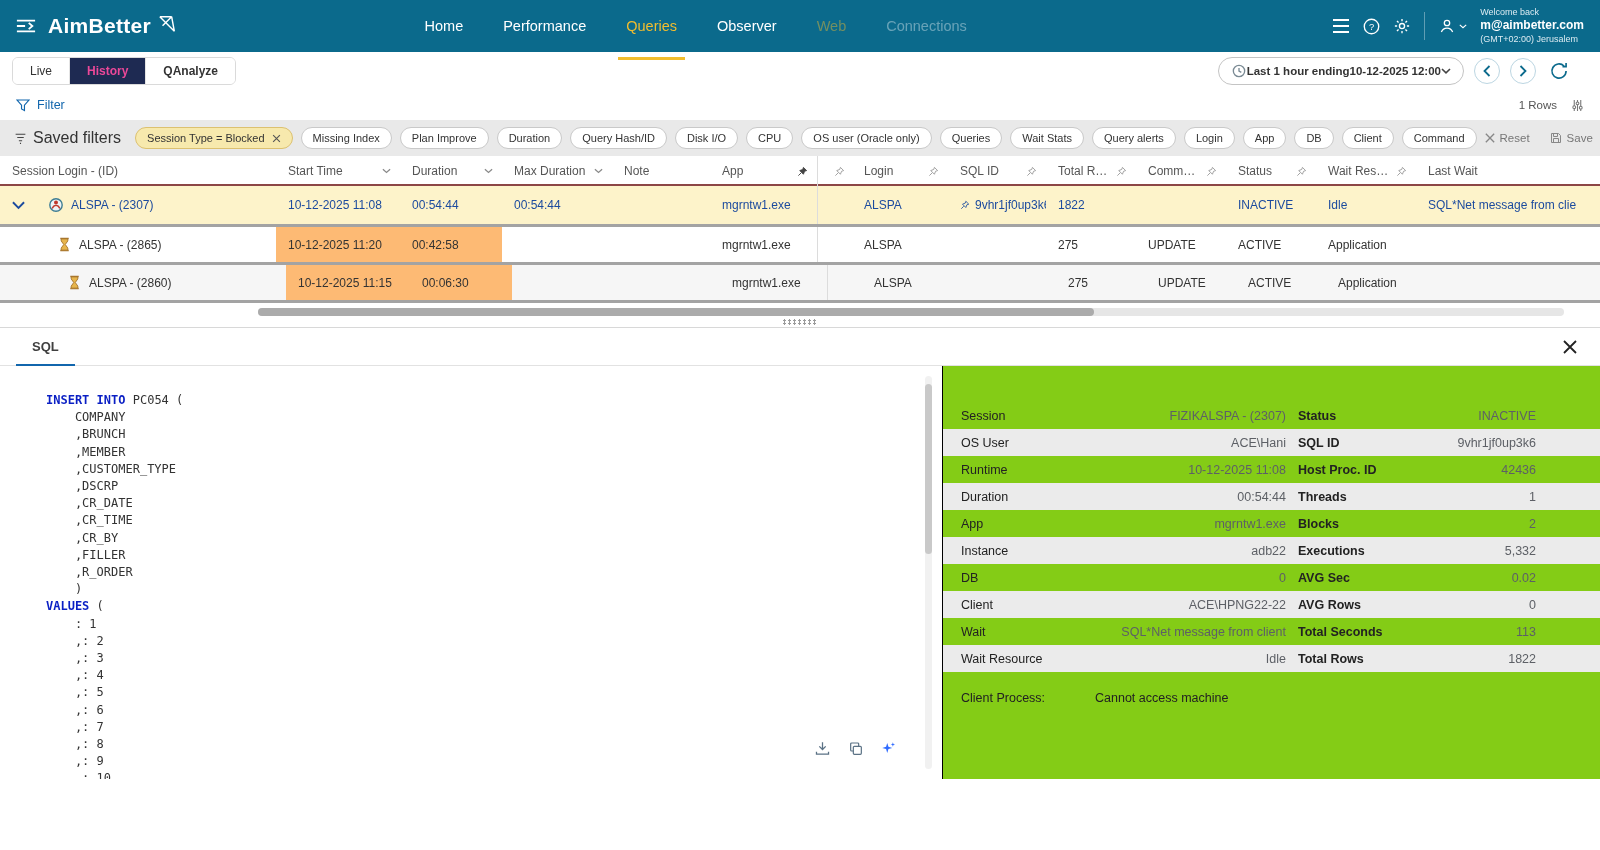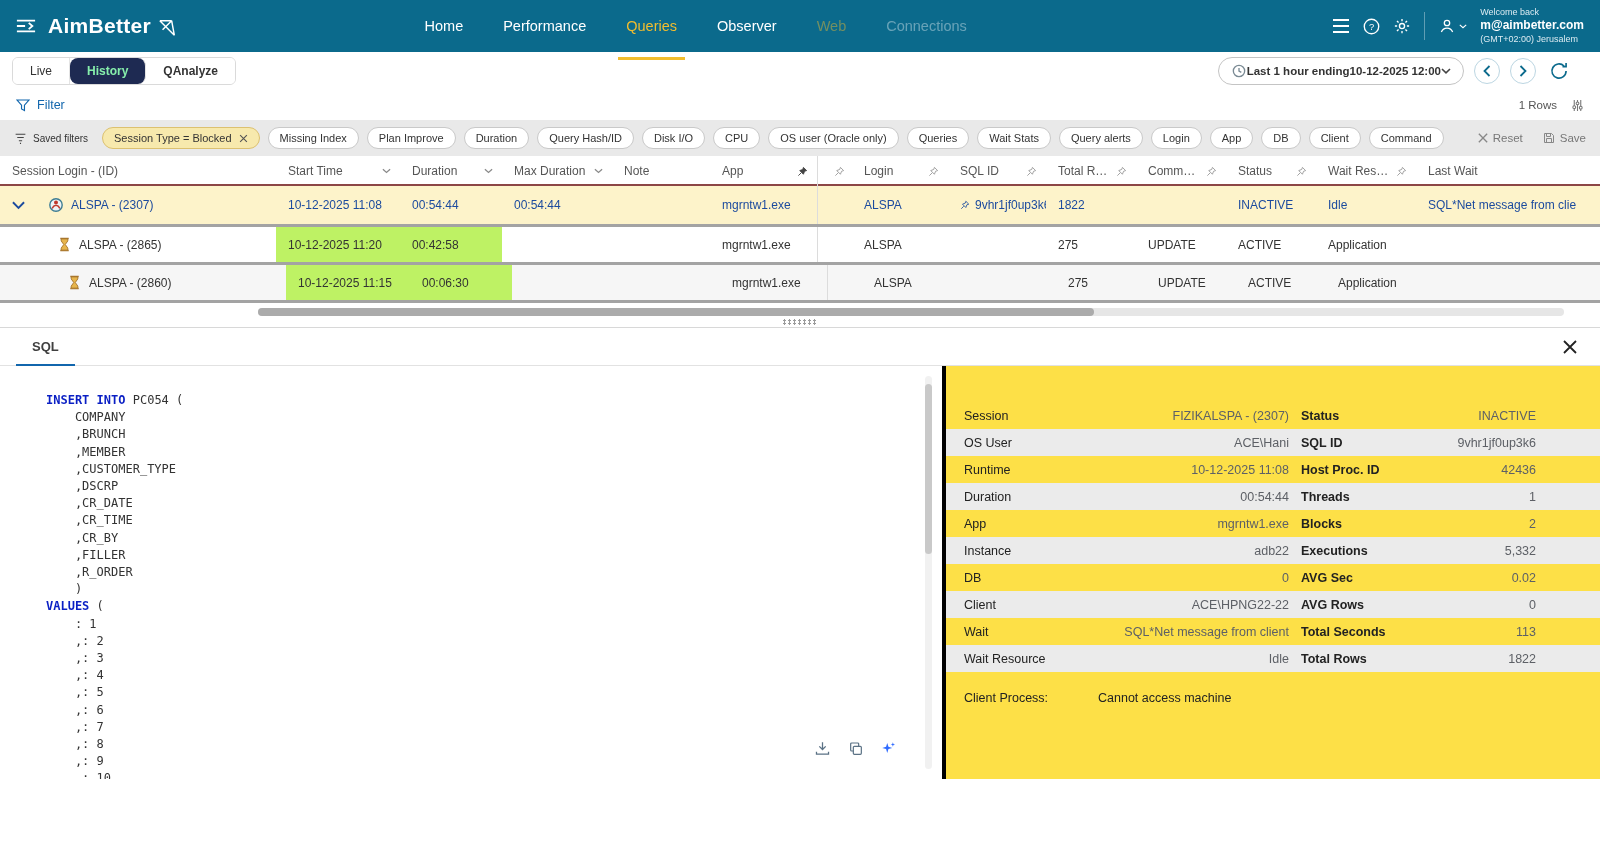--- a/index.html
+++ b/index.html
@@ -5,21 +5,21 @@
   *{box-sizing:border-box;margin:0;padding:0}
   html,body{width:1600px;height:850px;overflow:hidden;background:#fff;
     font-family:"Liberation Sans",sans-serif;}
   .app{position:relative;width:1600px;height:850px;background:#fff}
   .icn{display:inline-flex;align-items:center;justify-content:center}
 
   
   .topbar{height:52px;background:#0b6a8c;display:flex;align-items:center;color:#fff;
     padding:0 16px}
   .tb-left{display:flex;align-items:center;gap:12px}
-  .brand{display:flex;align-items:flex-end;gap:6px;cursor:pointer}
+  .brand{display:flex;align-items:flex-start;gap:6px;cursor:pointer}
   .brand-text{font-size:21px;font-weight:bold;letter-spacing:.3px}
   .mainnav{flex:1;display:flex;justify-content:center;gap:40px;height:52px;align-items:center;
     transform:translateX(-60px)}
   .nav-item{font-size:14.5px;cursor:pointer;height:68px;display:flex;align-items:center;
     position:relative;color:#fff}
   .nav-item.active{color:#f2bd2e}
   .nav-item.active::after{content:"";position:absolute;left:-8px;right:-8px;bottom:0;height:3px;
     background:#f2bd2e}
   .nav-item.dim{color:rgba(255,255,255,.38)}
   .nav-item.dim-yellow{color:rgba(242,189,46,.45)}
@@ -28,58 +28,58 @@
   .userwrap{display:flex;align-items:center;gap:3px;cursor:pointer}
   .welcome{font-size:9px;line-height:1.3;color:#dcebf2}
   .welcome .w2{font-size:12px;font-weight:bold;color:#fff}
 
   
   .tabrow{height:38px;display:flex;align-items:center;justify-content:space-between;padding:0 10px}
   .seg{display:flex;border:1px solid #dadada;border-radius:6px;overflow:hidden;margin-left:2px}
   .segbtn{border:none;background:#fff;padding:6px 17px;font-size:12px;color:#333;cursor:pointer;
     border-right:1px solid #e4e4e4;font-family:inherit}
   .segbtn:last-child{border-right:none;font-weight:bold}
-  .segbtn.active{background:#1e2a52;color:#86efac;border-radius:8px;font-weight:bold}
+  .segbtn.active{background:#1e2a52;color:#ec4899;border-radius:0;font-weight:bold}
   .timebar{display:flex;align-items:center;gap:10px;margin-right:18px}
   .timepill{display:flex;align-items:center;border:1px solid #c4c4c4;border-radius:15px;
     height:28px;padding:0 12px;font-size:11.5px;font-weight:bold;color:#333;cursor:pointer;background:#fff}
   .navbtn{width:26px;height:26px;border-radius:50%;border:1px solid #bcd6e2;background:#fff;
     display:flex;align-items:center;justify-content:center;cursor:pointer}
   .refreshbtn{width:26px;height:26px;border:none;background:transparent;cursor:pointer;
     display:flex;align-items:center;justify-content:center}
 
   
   .filterrow{height:30px;display:flex;align-items:center;justify-content:space-between;padding:0 16px}
   .filter-left{display:flex;gap:7px;align-items:center;color:#1166ad;font-size:12.5px;cursor:pointer}
   .filter-right{display:flex;gap:14px;align-items:center;color:#555;font-size:11.5px}
 
   
   .chipsrow{height:36px;background:#e9e9e9;display:flex;align-items:center;padding:0 14px;gap:8px}
-  .savedf{display:flex;gap:6px;align-items:center;font-size:10px;color:#333;margin-right:6px;
+  .savedf{display:flex;gap:6px;align-items:center;font-size:16px;color:#333;margin-right:6px;
     cursor:pointer;white-space:nowrap}
   .chips{display:flex;gap:8px}
   .chip{background:#fff;border:1px solid #c9c9c9;border-radius:13px;padding:4px 11px;font-size:11px;
     color:#333;cursor:pointer;white-space:nowrap}
   .chip-active{background:#f7e9ad;border:1px solid #dcc170;border-radius:13px;padding:4px 11px;
     font-size:11px;color:#333;display:flex;gap:7px;align-items:center;cursor:pointer;white-space:nowrap}
   .chips-right{margin-left:auto;display:flex;gap:20px;align-items:center;color:#777;font-size:11.5px}
   .chips-right>span{display:flex;gap:5px;align-items:center;cursor:pointer}
 
   
   .thead{display:grid;height:30px;border-bottom:2px solid #8c4646;font-size:12px;color:#555;background:#fff}
   .th{display:flex;align-items:center;justify-content:space-between;padding:0 9px 0 12px;height:30px;
     cursor:pointer;overflow:hidden;white-space:nowrap;gap:4px}
   .th .thlab{overflow:hidden;text-overflow:ellipsis}
   .sep{border-right:1px solid #dcdcdc}
   .trow{display:grid;height:38px;border-bottom:3px solid #a3a3a3;font-size:12px;color:#333;
     cursor:pointer;background:#fff}
   .trow.alt{background:#f6f6f6}
   .trow.selected{background:#fdf3ca;color:#1b4a9e;height:41px}
   .td{display:flex;align-items:center;padding:0 6px 0 12px;overflow:hidden;white-space:nowrap}
-  .td.hi{background:#bef264}
+  .td.hi{background:#fdba74}
   .td-expand{justify-content:center;padding:0}
   .td-session{gap:7px}
   .rowicon.indent{margin-left:9px}
   .c-sql_id{gap:5px}
 
   
   .scrollstrip{height:24px;position:relative;background:#fff}
   .hs-track{position:absolute;left:258px;right:36px;top:5px;height:8px;background:#e6e6e6;border-radius:4px}
   .hs-thumb{position:absolute;left:0;top:0;height:8px;width:64%;background:#ababab;border-radius:4px}
   .resize-dots{position:absolute;left:50%;top:16px;transform:translateX(-50%);width:36px;height:6px;
@@ -94,21 +94,21 @@
   .closex{margin-left:auto;margin-right:22px;cursor:pointer;display:flex}
   .sqlbody{display:flex;height:413px}
   .codepane{width:942px;position:relative;padding:26px 0 0 46px;overflow:hidden;background:#fff}
   .code-line{font-family:"DejaVu Sans Mono",monospace;font-size:12px;line-height:17.2px;
     white-space:pre;color:#333}
   .code-line .kw{color:#0a1fc4;font-weight:bold}
   .vscroll{position:absolute;right:10px;top:10px;bottom:10px;width:7px;background:#f1f1f1;border-radius:4px;cursor:pointer}
   .vthumb{position:absolute;top:8px;left:0;width:7px;height:170px;background:#c9c9c9;border-radius:4px}
   .codeactions{position:absolute;right:46px;bottom:22px;display:flex;gap:17px;align-items:center}
   .codeactions .icn{cursor:pointer}
-  .detailspane{flex:1;background:#fde047;border-left:4px solid #000000;padding-top:36px}
+  .detailspane{flex:1;background:#84cc16;border-left:1px solid #000000;padding-top:36px}
   .drow{display:grid;grid-template-columns:110px 215px 12px 120px 1fr;height:27px;align-items:center;
     padding:0 64px 0 18px;font-size:12.5px}
   .drow:nth-child(even){background:#ebebeb}
   .dlab{color:#222}
   .dlab.r{font-weight:bold}
   .dval{color:#5d6066;text-align:right;overflow:hidden;white-space:nowrap}
   .cprow{margin-top:12px;padding:0 18px;height:27px;display:flex;align-items:center;font-size:12.5px}
   .cplabel{color:#222;width:110px}
   .cpvalue{color:#222;margin-left:24px}
 </style>

